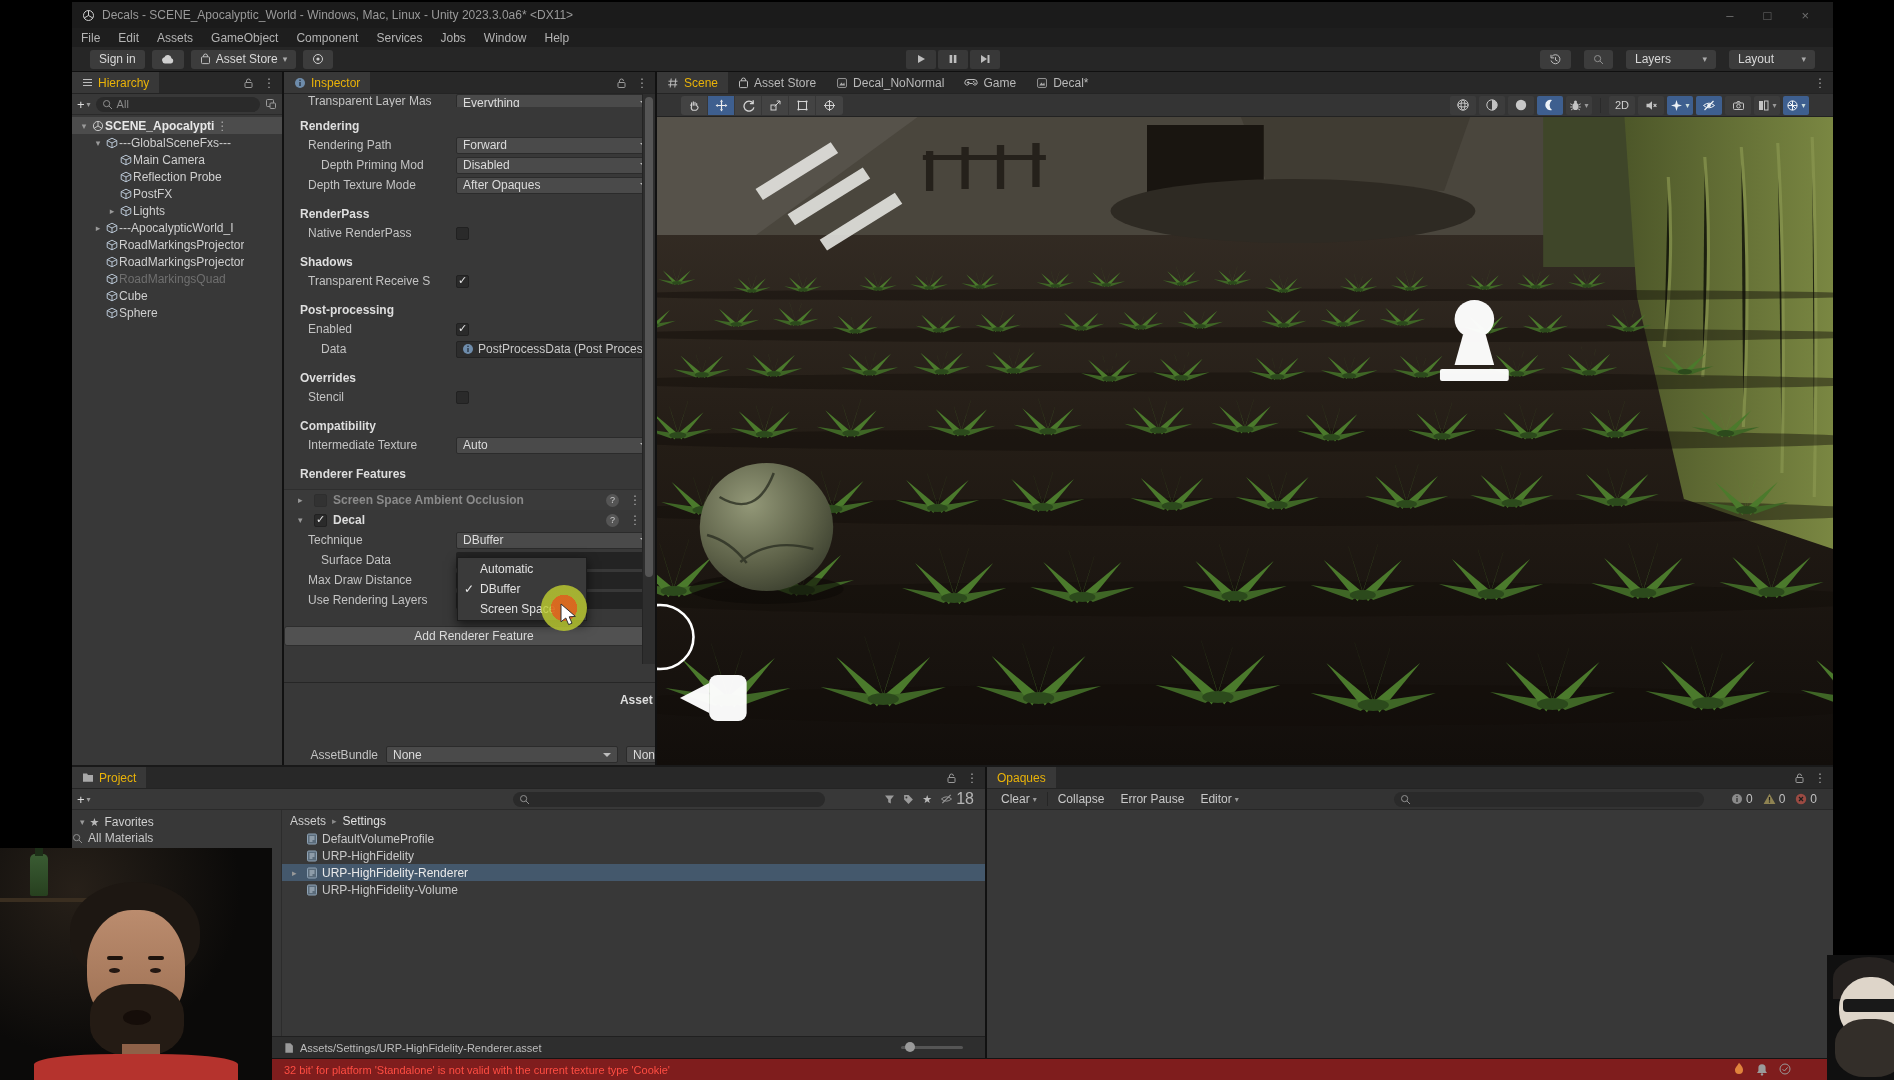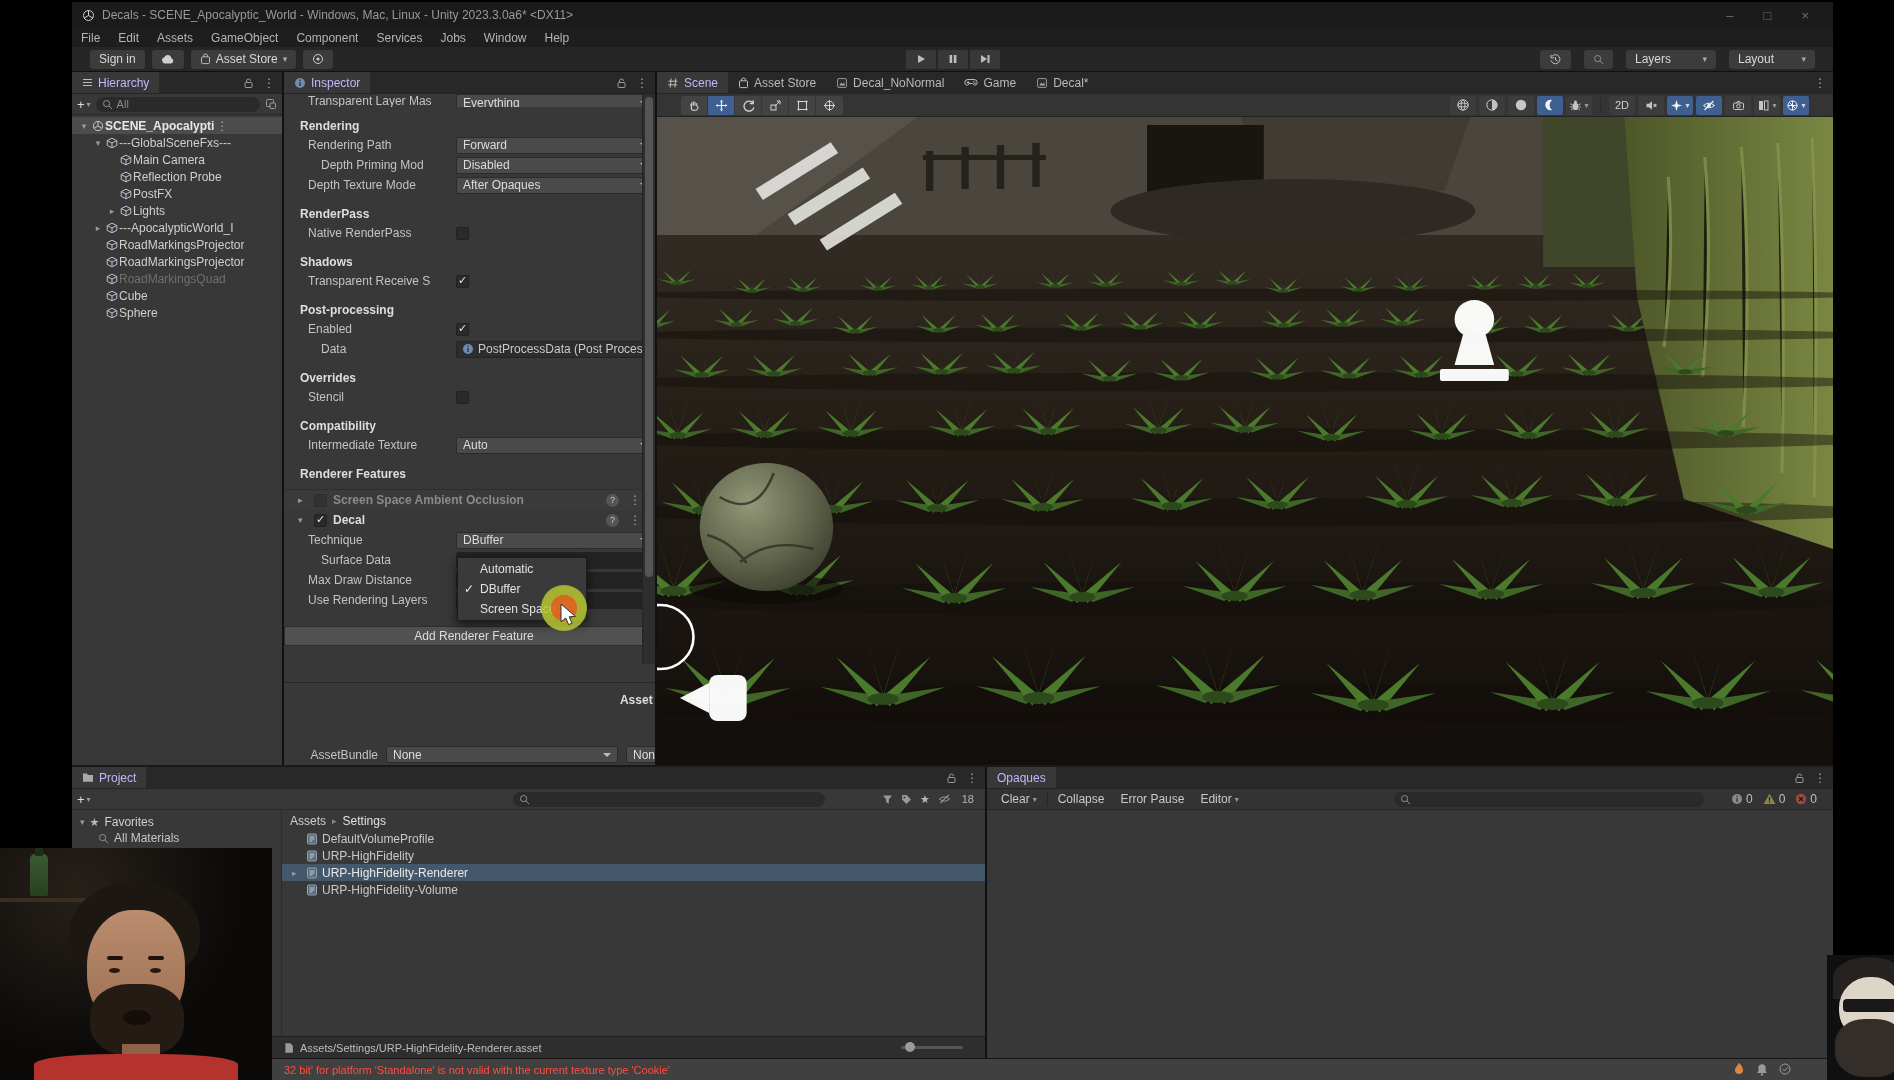--- a/index.html
+++ b/index.html
@@ -19,21 +19,21 @@
   .playgroup{position:absolute;left:50%;transform:translateX(-50%);display:flex;gap:2px;}
   .playbtn{width:30px;height:19px;background:#383838;border-radius:2px;display:flex;align-items:center;justify-content:center;}
   .rightgroup{margin-left:auto;display:flex;gap:6px;align-items:center;}
 
   
   .toprow{position:absolute;top:70px;left:0;width:1761px;height:693px;display:flex;background:#111;gap:2px;}
   .bottomrow{position:absolute;top:765px;left:0;width:1761px;height:291px;display:flex;background:#111;gap:2px;}
   .panel{background:#383838;position:relative;overflow:hidden;}
   .tabstrip{height:22px;background:#282828;display:flex;align-items:stretch;font-size:12px;border-bottom:1px solid #242424;}
   .tab{display:flex;align-items:center;gap:5px;padding:0 10px;color:#b9b9b9;white-space:nowrap;}
-  .tab.active{background:#383838;color:#c4b5fd;}
+  .tab.active{background:#383838;color:#eab308;}
   .strip-icons{margin-left:auto;display:flex;align-items:center;gap:9px;padding-right:7px;color:#999;}
   .kebab{color:#aaa;font-size:12px;}
   .icon{display:inline-flex;align-items:center;justify-content:center;line-height:0;}
 
   
   .hierarchy{width:210px;flex:none;}
   .mini-toolbar{height:21px;display:flex;align-items:center;padding:0 5px;gap:5px;border-bottom:1px solid #2a2a2a;background:#383838;}
   .plusbtn{font-size:13px;color:#ddd;display:flex;align-items:center;gap:2px;}
   .searchbox{flex:1;height:15px;background:#2a2a2a;border-radius:8px;display:flex;align-items:center;gap:4px;padding:0 6px;color:#8a8a8a;font-size:11px;min-width:0;}
   .tree{padding-top:2px;font-size:12px;}
@@ -98,41 +98,41 @@
   .sdivider{width:1px;height:15px;background:#2a2a2a;margin:0 5px;}
   .scontent{flex:1;position:relative;overflow:hidden;}
   .scontent svg.scene-art{position:absolute;inset:0;width:100%;height:100%;}
 
   
   .project{width:913px;flex:none;font-size:12px;}
   .proj-body{position:absolute;top:43px;bottom:22px;left:0;right:0;display:flex;}
   .proj-left{width:210px;flex:none;border-right:1px solid #2c2c2c;padding-top:4px;}
   .favrow{display:flex;align-items:center;height:16px;padding-left:8px;gap:5px;color:#cfcfcf;}
   .favrow .star{color:#b9b9b9;font-size:11px;}
-  .fav-item{display:flex;align-items:center;height:16px;padding-left:26px;gap:5px;color:#c6c6c6;}
+  .fav-item{display:flex;align-items:center;height:16px;gap:5px;color:#c6c6c6;}
   .proj-right{flex:1;position:relative;padding-top:2px;}
   .breadcrumb{display:flex;align-items:center;height:18px;padding-left:8px;gap:6px;color:#cfcfcf;}
   .breadcrumb .sep{color:#8a8a8a;font-size:9px;}
   .frow{display:flex;align-items:center;height:17px;padding-left:10px;gap:4px;white-space:nowrap;}
   .frow .farrow{width:10px;color:#9a9a9a;font-size:9px;flex:none;}
   .frow.selected{background:#44586c;color:#e9e9e9;}
   .proj-footer{position:absolute;bottom:0;left:0;right:0;height:22px;background:#2e2e2e;border-top:1px solid #202020;display:flex;align-items:center;gap:6px;padding-left:212px;font-size:11px;color:#bdbdbd;}
   .zoomslider{position:absolute;right:22px;top:9px;width:62px;height:3px;background:#555;border-radius:2px;}
   .zoomslider .knob{position:absolute;left:4px;top:-4px;width:10px;height:10px;border-radius:50%;background:#9a9a9a;}
 
   
   .console{flex:1;font-size:12px;}
   .con-toolbar{height:21px;background:#333;border-bottom:1px solid #272727;display:flex;align-items:center;padding:0 8px;gap:4px;color:#c9c9c9;}
   .conbtn{display:flex;align-items:center;gap:3px;padding:0 6px;height:17px;}
   .con-search{position:absolute;left:407px;width:310px;height:15px;background:#2a2a2a;border-radius:8px;display:flex;align-items:center;padding:0 6px;}
   .con-counts{margin-left:auto;display:flex;align-items:center;gap:10px;padding-right:8px;color:#c0c0c0;}
   .ccount{display:flex;align-items:center;gap:3px;}
 
   
-  .statusbar{position:absolute;left:0;bottom:0;width:1761px;height:22px;background:#404040;border-top:1px solid #141414;display:flex;align-items:center;padding-left:212px;z-index:20;}
+  .statusbar{position:absolute;left:0;bottom:0;width:1761px;height:22px;background:#7f1d1d;border-top:1px solid #141414;display:flex;align-items:center;padding-left:212px;z-index:20;}
   .status-msg{color:#ff4d42;font-size:11px;white-space:nowrap;}
   .status-icons{position:absolute;right:42px;top:3px;display:flex;gap:11px;align-items:center;}
 
   
   .webcam{position:absolute;left:0;top:848px;width:272px;height:232px;background:radial-gradient(circle at 28% 18%,#272019 0%,#0b0a09 60%);z-index:90;overflow:hidden;}
   .webcam .bottle{position:absolute;left:30px;top:6px;width:18px;height:42px;background:linear-gradient(#3a5c33,#27401f);border-radius:5px 5px 2px 2px;}
   .webcam .cap{position:absolute;left:35px;top:0px;width:8px;height:8px;background:#1d2f18;}
   .webcam .shelf{position:absolute;left:0;top:50px;width:92px;height:4px;background:#3a2e20;}
   .webcam .hair{position:absolute;left:70px;top:34px;width:130px;height:98px;border-radius:50% 50% 42% 42%;background:#1d1712;}
   .webcam .face{position:absolute;left:87px;top:62px;width:98px;height:120px;border-radius:46%;background:linear-gradient(#bb8c6e,#9b6e51);}
@@ -1019,21 +1019,21 @@
                 <path d="M1 1.5 H10 L6.8 5.5 V9.5 L4.2 8.3 V5.5 Z"></path>
               </svg>
             </span>
           <span class="icon">
               <svg width="11" height="11" viewBox="0 0 10 10" fill="#9a9a9a">
                 <path d="M1 1 H5 L9 5 L5 9 L1 5 Z"></path>
                 <circle cx="3.1" cy="3.1" r="0.9" fill="#383838"></circle>
               </svg>
             </span>
           <span style="color:#b9b9b9;font-size:11px">★</span>
-          <span style="display:flex;align-items:center;gap:11px;color:#b5b5b5;font-size:11px">
+          <span style="display:flex;align-items:center;gap:3px;color:#b5b5b5;font-size:16px">
             <span class="icon">
                 <svg width="13" height="12" viewBox="0 0 14 13" fill="none" stroke="#9a9a9a">
                   <path d="M1.5 6.5 Q7 1.8 12.5 6.5 Q7 11.2 1.5 6.5 Z"></path>
                   <path d="M2.5 11 L11.5 2" stroke-width="1.2"></path>
                 </svg>
               </span>
             <span>18</span>
           </span>
         </span>
       </div>

